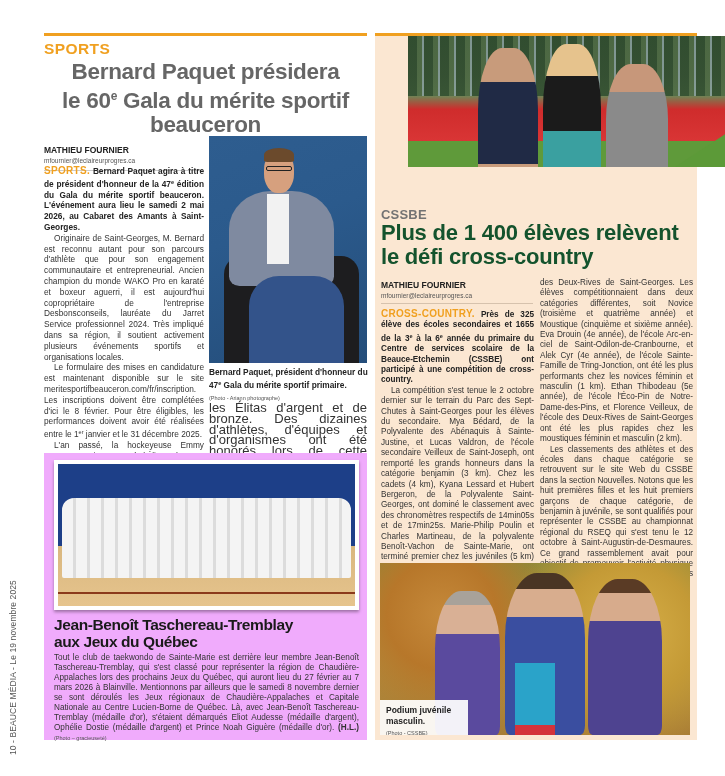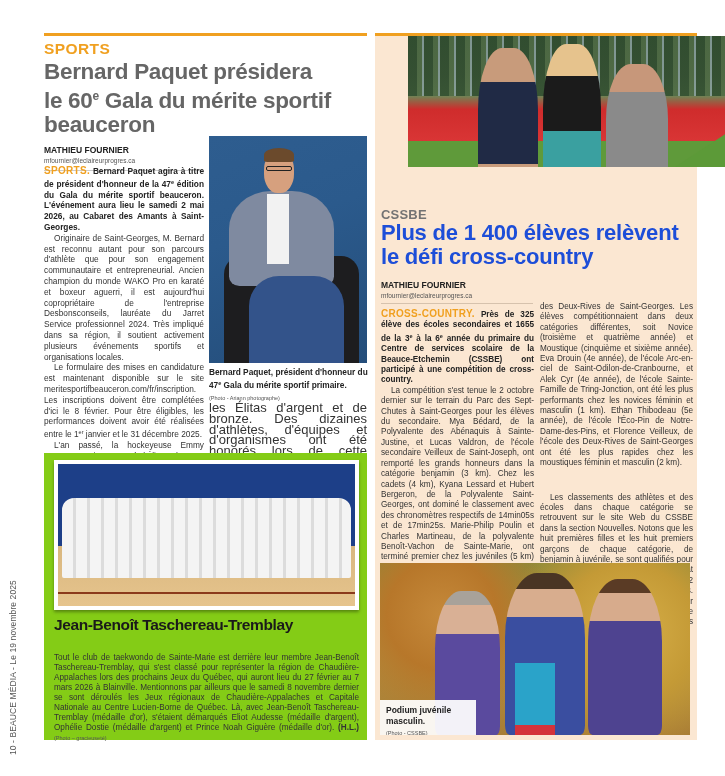--- a/index.html
+++ b/index.html
@@ -9,21 +9,21 @@
   .folio {
     position: absolute; left: 8px; top: 755px;
     transform: rotate(-90deg); transform-origin: left top;
     font-size: 8.5px; color: #555; white-space: nowrap; letter-spacing: 0.1px;
   }
 
   
   .left { position: absolute; left: 44px; top: 33px; width: 323px; }
   .rule-orange { height: 3px; background: #f0a020; width: 323px; }
   .kicker { color: #f0a020; font-weight: bold; font-size: 15.5px; letter-spacing: 0.4px; margin-top: 4px; line-height: 18px; }
-  .headline-left { font-weight: bold; font-size: 22.5px; line-height: 24px; color: #666; margin-top: 2px; letter-spacing: -0.3px; }
+  .headline-left { font-weight: bold; font-size: 22.5px; line-height: 24px; color: #666; margin-top: 2px; letter-spacing: -0.3px; text-align: center; }
   .headline-left sup { font-size: 12px; vertical-align: 8px; }
   .byline { font-weight: bold; font-size: 8.5px; margin-top: 8px; color: #222; }
   .email { font-size: 6.5px; color: #555; margin-top: 2px; }
   .byline-rule { height: 1px; background: #ccc; width: 158px; margin-top: 6px; }
 
   .left-col1 { position: absolute; left: 0; top: 133px; width: 160px; font-size: 8.3px; line-height: 10.8px; text-align: justify; color: #333; }
   .left-col1 p { text-indent: 10px; }
   .lede { text-indent: 0 !important; font-weight: bold; color: #222; }
   .lede .lede-kicker { color: #f0a020; font-size: 10px; letter-spacing: 0.3px; }
   .left-col1 sup, .caption sup, .lede sup { font-size: 5.5px; vertical-align: 3px; }
@@ -39,21 +39,21 @@
   .photo-bernard .jacket { position:absolute; left:20px; top:55px; width:105px; height:95px; border-radius:40% 40% 10% 10%; background:#7f8aa0; }
   .photo-bernard .shirt { position:absolute; left:58px; top:58px; width:22px; height:70px; background:#f2f2f2; }
   .photo-bernard .chair { position:absolute; left:15px; top:120px; width:135px; height:110px; border-radius:18px 18px 0 0; background:#1d1d1f; }
   .photo-bernard .jeans { position:absolute; left:40px; top:140px; width:95px; height:90px; border-radius:30px 30px 0 0; background:#33538a; }
 
   .caption { position: absolute; left: 165px; top: 334px; width: 160px; font-weight: bold; font-size: 8.3px; line-height: 10.5px; color: #222; }
   .credit { font-weight: normal; font-size: 5.5px; color: #555; display: block; margin-top: 3px; }
   .left-col2 { position: absolute; left: 165px; top: 370px; width: 158px; font-size: 13px; line-height: 10.8px; text-align: justify; color: #333; }
 
   
-  .tkd-box { position: absolute; left: 44px; top: 453px; width: 323px; height: 287px; background: #84cc16; }
+  .tkd-box { position: absolute; left: 44px; top: 453px; width: 323px; height: 287px; background: #f0abfc; }
   .tkd-photo {
     position: absolute; left: 10px; top: 7px; width: 305px; height: 150px;
     background: #fff; padding: 4px; box-shadow: 0 2px 3px rgba(0,0,0,0.35);
   }
   .tkd-inner { position: relative; width: 100%; height: 100%; overflow: hidden;
     background: linear-gradient(180deg, #1d3f88 0%, #1d3f88 58%, #d9b77f 58%, #e6c48d 100%); }
   .tkd-inner .kids { position:absolute; left:4px; right:4px; top:34px; height:80px;
     background: repeating-linear-gradient(90deg, #f4f4f4 0px, #f4f4f4 11px, #dcdcdc 11px, #dcdcdc 14px);
     border-radius: 12px 12px 2px 2px; }
   .tkd-inner .floorline { position:absolute; left:0; right:0; top:128px; height:2px; background:#8b3a1b; }
@@ -75,45 +75,45 @@
   .girl { position:absolute; border-radius: 40% 40% 8% 8%; }
   .girl.g1 { left:70px; top:12px; width:60px; height:155px; background: linear-gradient(180deg,#c89b7b 0 22%,#202a45 22% 75%,#c89b7b 75%); }
   .girl.g2 { left:135px; top:8px; width:58px; height:159px; background: linear-gradient(180deg,#e6c38d 0 20%,#1b1b1b 20% 55%,#3aa0a0 55% 85%,#c89b7b 85%); }
   .girl.g3 { left:198px; top:28px; width:62px; height:139px; background: linear-gradient(180deg,#c7977a 0 20%,#8a8a8a 20% 85%,#222 85%); }
   .cap-box { position: absolute; background: rgba(255,255,255,0.93); padding: 5px 6px; font-weight: bold; font-size: 8.5px; line-height: 11px; color: #222; }
   .cap-box sup { font-size: 5.5px; vertical-align: 3px; }
   .cap-box .credit-inline { font-weight: normal; font-size: 5.5px; color: #555; }
   .cap-girls { left: 0; top: 132px; width: 112px; }
 
   .r-kicker { position: absolute; left: 6px; top: 174px; font-weight: bold; font-size: 13px; color: #737373; letter-spacing: 0.2px; }
-  .r-headline { position: absolute; left: 6px; top: 188px; width: 316px; font-weight: bold; font-size: 22px; line-height: 23.5px; color: #1d4ed8; letter-spacing: -0.2px; }
+  .r-headline { position: absolute; left: 6px; top: 188px; width: 316px; font-weight: bold; font-size: 22px; line-height: 23.5px; color: #14532d; letter-spacing: -0.2px; }
   .r-byline { position: absolute; left: 6px; top: 247px; font-weight: bold; font-size: 8.5px; color: #222; }
   .r-email { position: absolute; left: 6px; top: 259px; font-size: 6.5px; color: #555; }
   .r-byline-rule { position: absolute; left: 6px; top: 270px; width: 152px; height: 1px; background: #d6c2ad; }
 
   .r-col1 { position: absolute; left: 6px; top: 276px; width: 153px; font-size: 8.2px; line-height: 10.4px; text-align: justify; color: #333; }
   .r-col1 p { text-indent: 10px; }
   .r-col1 .lede .lede-kicker { color: #f0a020; font-size: 10px; }
   .r-col1 sup, .r-col2 sup { font-size: 5.5px; vertical-align: 3px; }
   .r-col2 { position: absolute; left: 165px; top: 245px; width: 153px; font-size: 8.2px; line-height: 10.4px; text-align: justify; color: #333; }
-  .r-col2 p { text-indent: 10px; margin-top: 24px; }
+  .r-col2 p { text-indent: 10px; }
   .r-col2 p.cont { text-indent: 0; }
 
   .photo-boys {
     position: absolute; left: 5px; top: 530px; width: 310px; height: 172px; overflow: hidden;
     background: radial-gradient(circle at 20% 30%, #c5893a 0, #b7772a 20%, transparent 40%),
                 radial-gradient(circle at 80% 40%, #d8b048 0, #c49a36 25%, transparent 45%),
                 linear-gradient(180deg, #8c8a3a 0%, #b09040 50%, #a97d35 100%);
   }
   .boy { position:absolute; border-radius: 40% 40% 6% 6%; }
   .boy.b1 { left:55px; top:28px; width:65px; height:144px; background: linear-gradient(180deg,#a8a29a 0 10%,#d9b095 10% 30%,#5a4a9e 30%); }
   .boy.b2 { left:125px; top:10px; width:80px; height:162px; background: linear-gradient(180deg,#4a3524 0 10%,#d8ad8e 10% 27%,#3a4ea0 27%); }
   .boy.b3 { left:208px; top:16px; width:74px; height:156px; background: linear-gradient(180deg,#5a3b25 0 9%,#d7ab8c 9% 27%,#4e4390 27%); }
   .banner { position:absolute; left:135px; top:100px; width:40px; height:72px; background:#2aa3c9; border-bottom: 10px solid #d4333a; }
-  .cap-boys { left: 0; top: 137px; width: 96px; }
+  .cap-boys { left: 0; top: 137px; width: 88px; }
 </style>
 </head>
 <body>
 
 <div class="folio">10 - BEAUCE MÉDIA - Le 19 novembre 2025</div>
 
 <section class="left">
   <div class="rule-orange"></div>
   <div class="kicker">SPORTS</div>
   <h1 class="headline-left">
@@ -150,20 +150,21 @@
 
 <section class="tkd-box">
   <div class="tkd-photo">
     <div class="tkd-inner">
       <div class="kids"></div>
       <div class="floorline"></div>
     </div>
   </div>
   <h2 class="tkd-title">
     <span>Jean-Benoît Taschereau-Tremblay</span><br>
+    <span>aux Jeux du Québec</span>
   </h2>
   <p class="tkd-body"><span>Tout le club de taekwondo de Sainte-Marie est derrière leur membre Jean-Benoît Taschereau-Tremblay, qui s'est classé pour représenter la région de Chaudière-Appalaches lors des prochains Jeux du Québec, qui auront lieu du 27 février au 7 mars 2026 à Blainville. Mentionnons par ailleurs que le samedi 8 novembre dernier se sont déroulés les Jeux régionaux de Chaudière-Appalaches et Capitale Nationale au Centre Lucien-Borne de Québec. Là, avec Jean-Benoît Taschereau-Tremblay (médaille d'or), s'étaient démarqués Eliot Audesse (médaille d'argent), Ophélie Dostie (médaille d'argent) et Prince Noah Giguère (médaille d'or). </span><span class="sig">(H.L.)</span><span class="credit-inline"> (Photo – gracieuseté)</span></p>
 </section>
 
 <section class="right">
   <div class="right-rule"></div>
   <div class="photo-girls">
     <div class="trees"></div>
     <div class="grass"></div>
     <div class="girl g1"></div>

